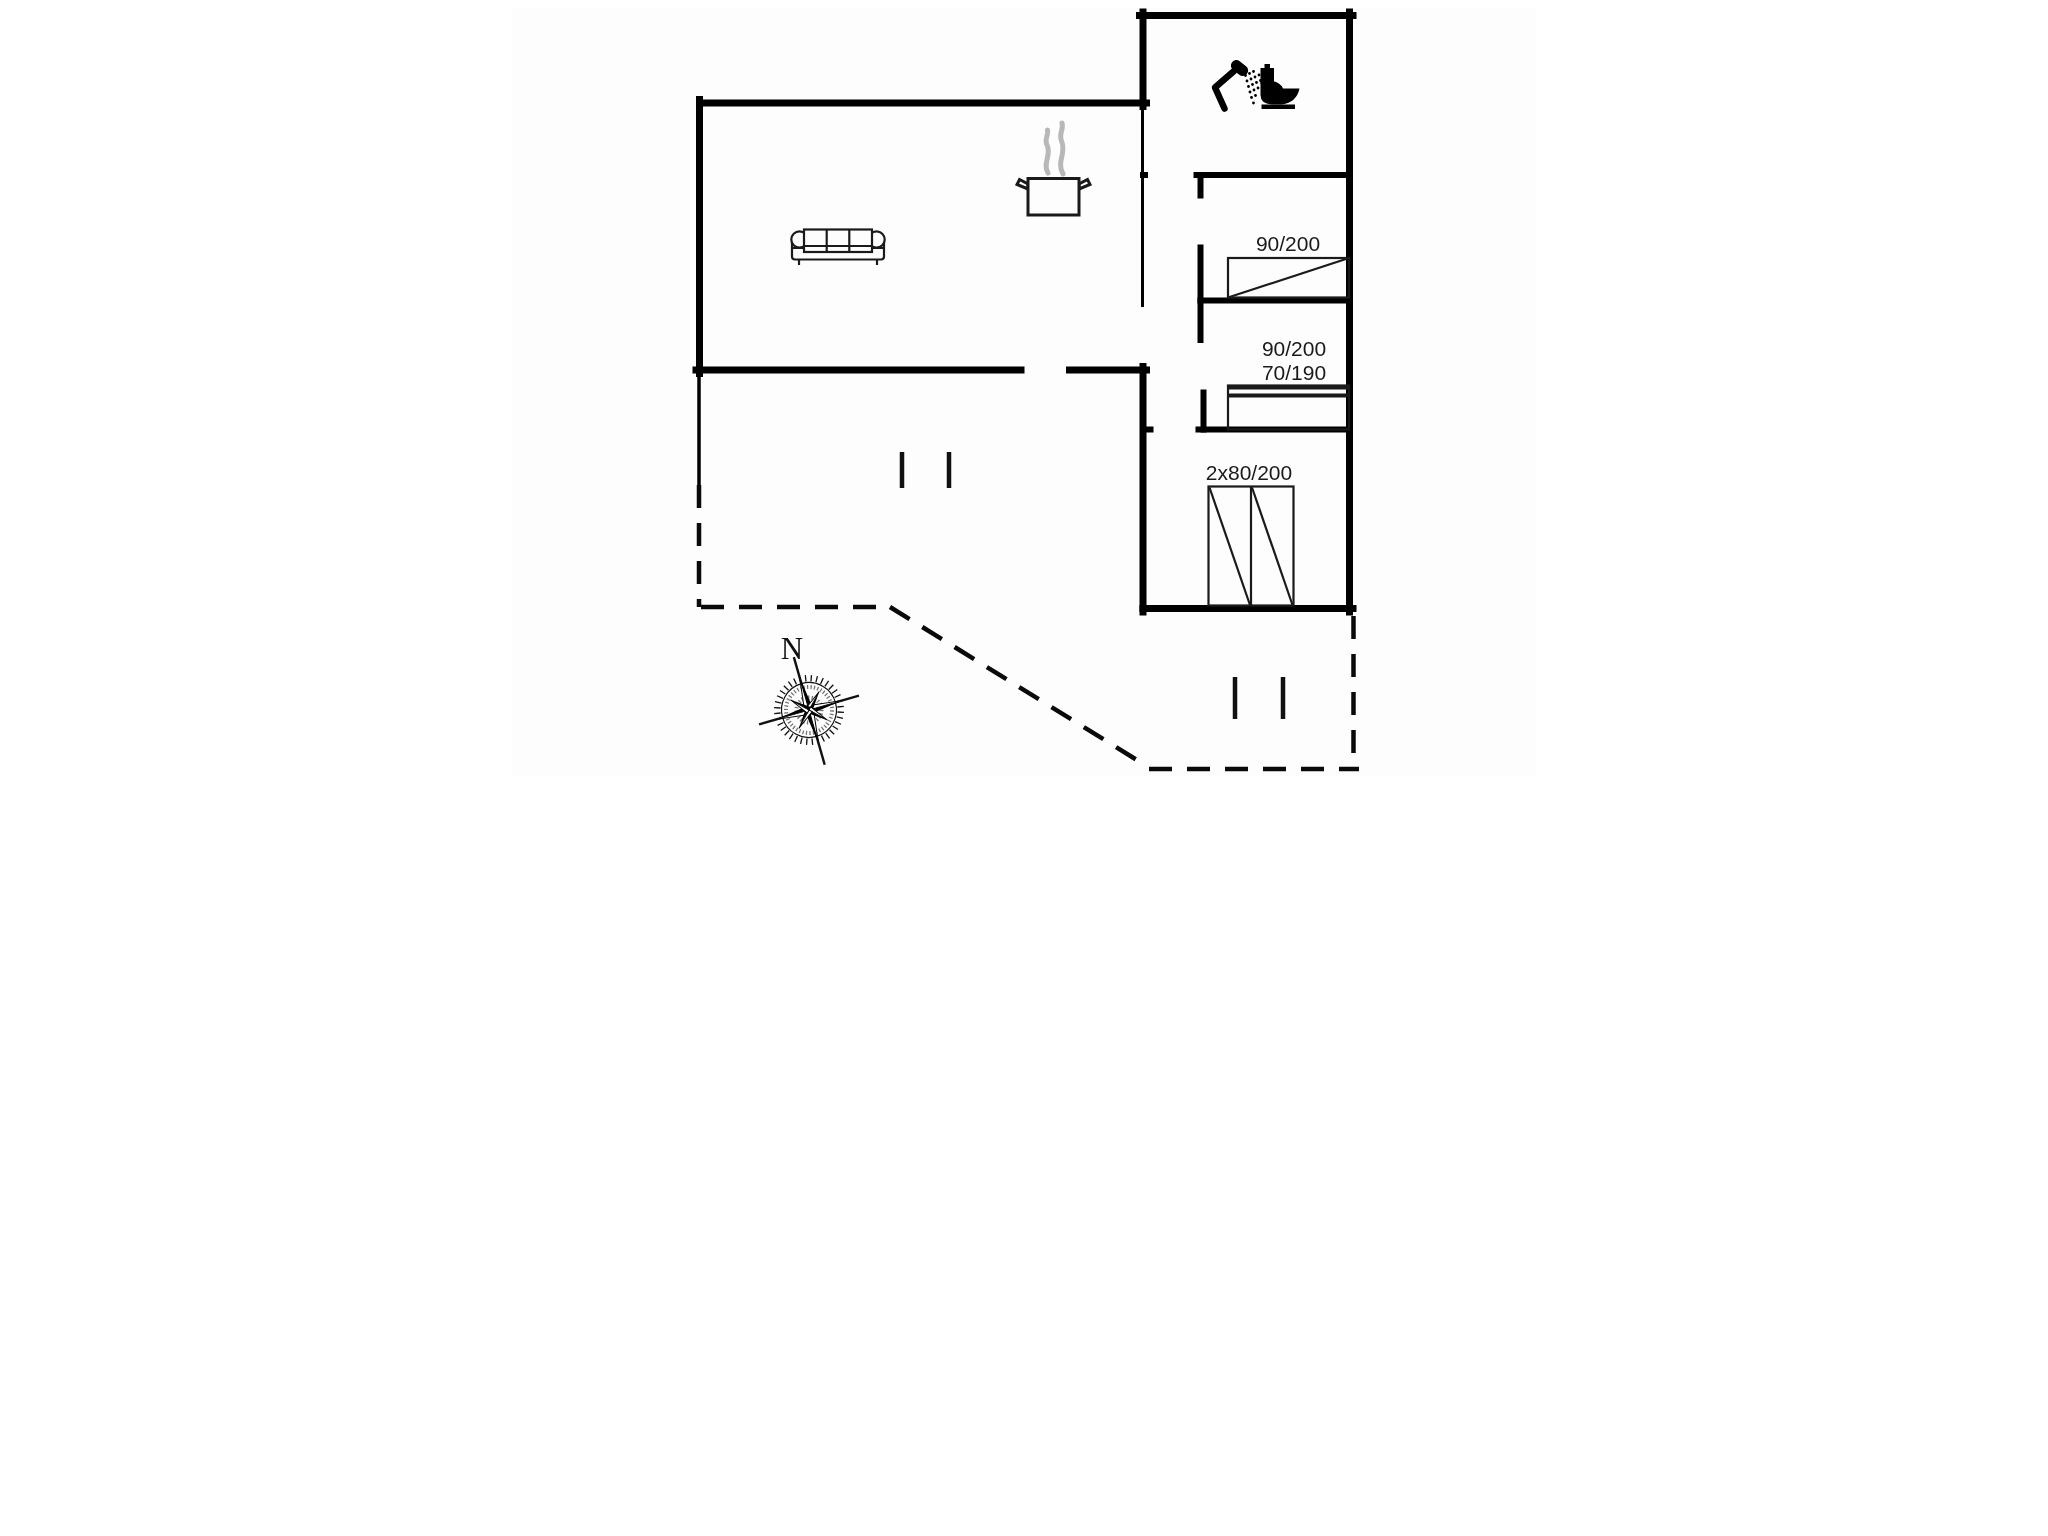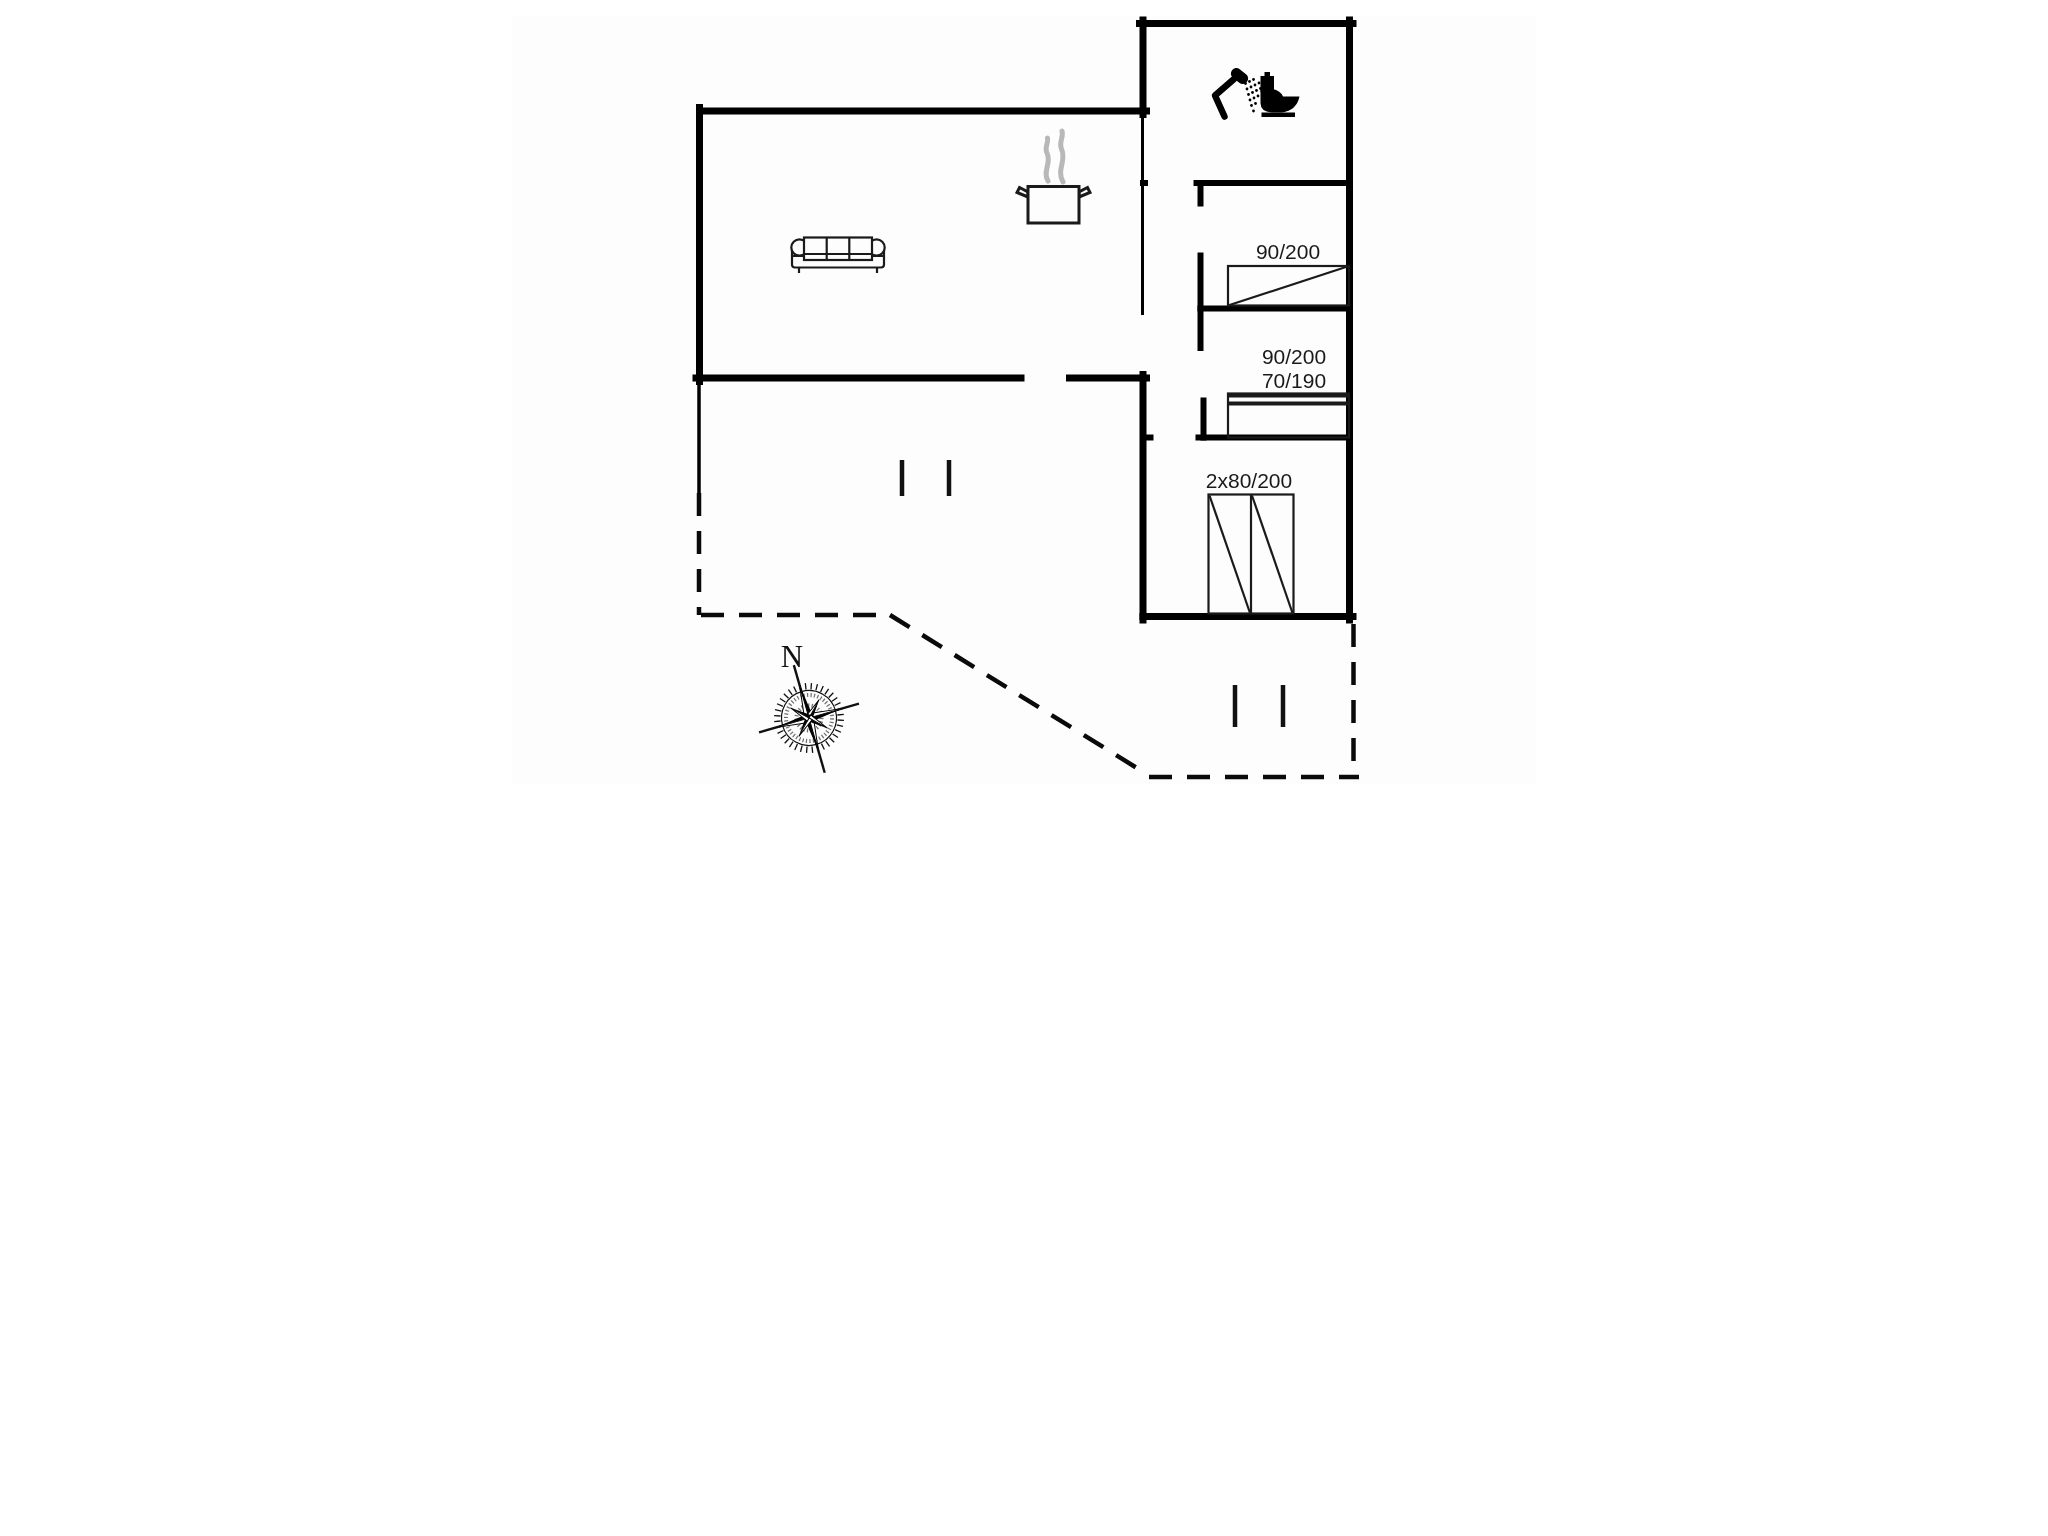--- a/index.html
+++ b/index.html
@@ -1,19 +1,19 @@
 <!DOCTYPE html>
 <html><head>
 <meta charset="utf-8">
 <style>
   html,body{margin:0;padding:0;background:#ffffff;}
   .stage{
     position:relative;
     width:1024px;height:768px;
-    margin:16px auto;
+    margin:8px auto;
     background:#fdfdfd;
     font-family:"Liberation Sans", sans-serif;
   }
   svg{display:block;width:100%;height:100%;}
   .wall{stroke:#000;stroke-width:7;stroke-linecap:square;fill:none;}
   .iwall{stroke:#000;stroke-width:6;stroke-linecap:butt;fill:none;}
   .twall{stroke:#000;stroke-width:3;stroke-linecap:butt;fill:none;}
   .bthin{stroke:#000;stroke-width:3.5;stroke-linecap:butt;fill:none;}
   .dash{stroke:#0a0a0a;stroke-width:4.5;stroke-dasharray:23 15;stroke-linecap:butt;fill:none;}
   .furn{stroke:#1a1a1a;stroke-width:2.2;fill:#fdfdfd;}

